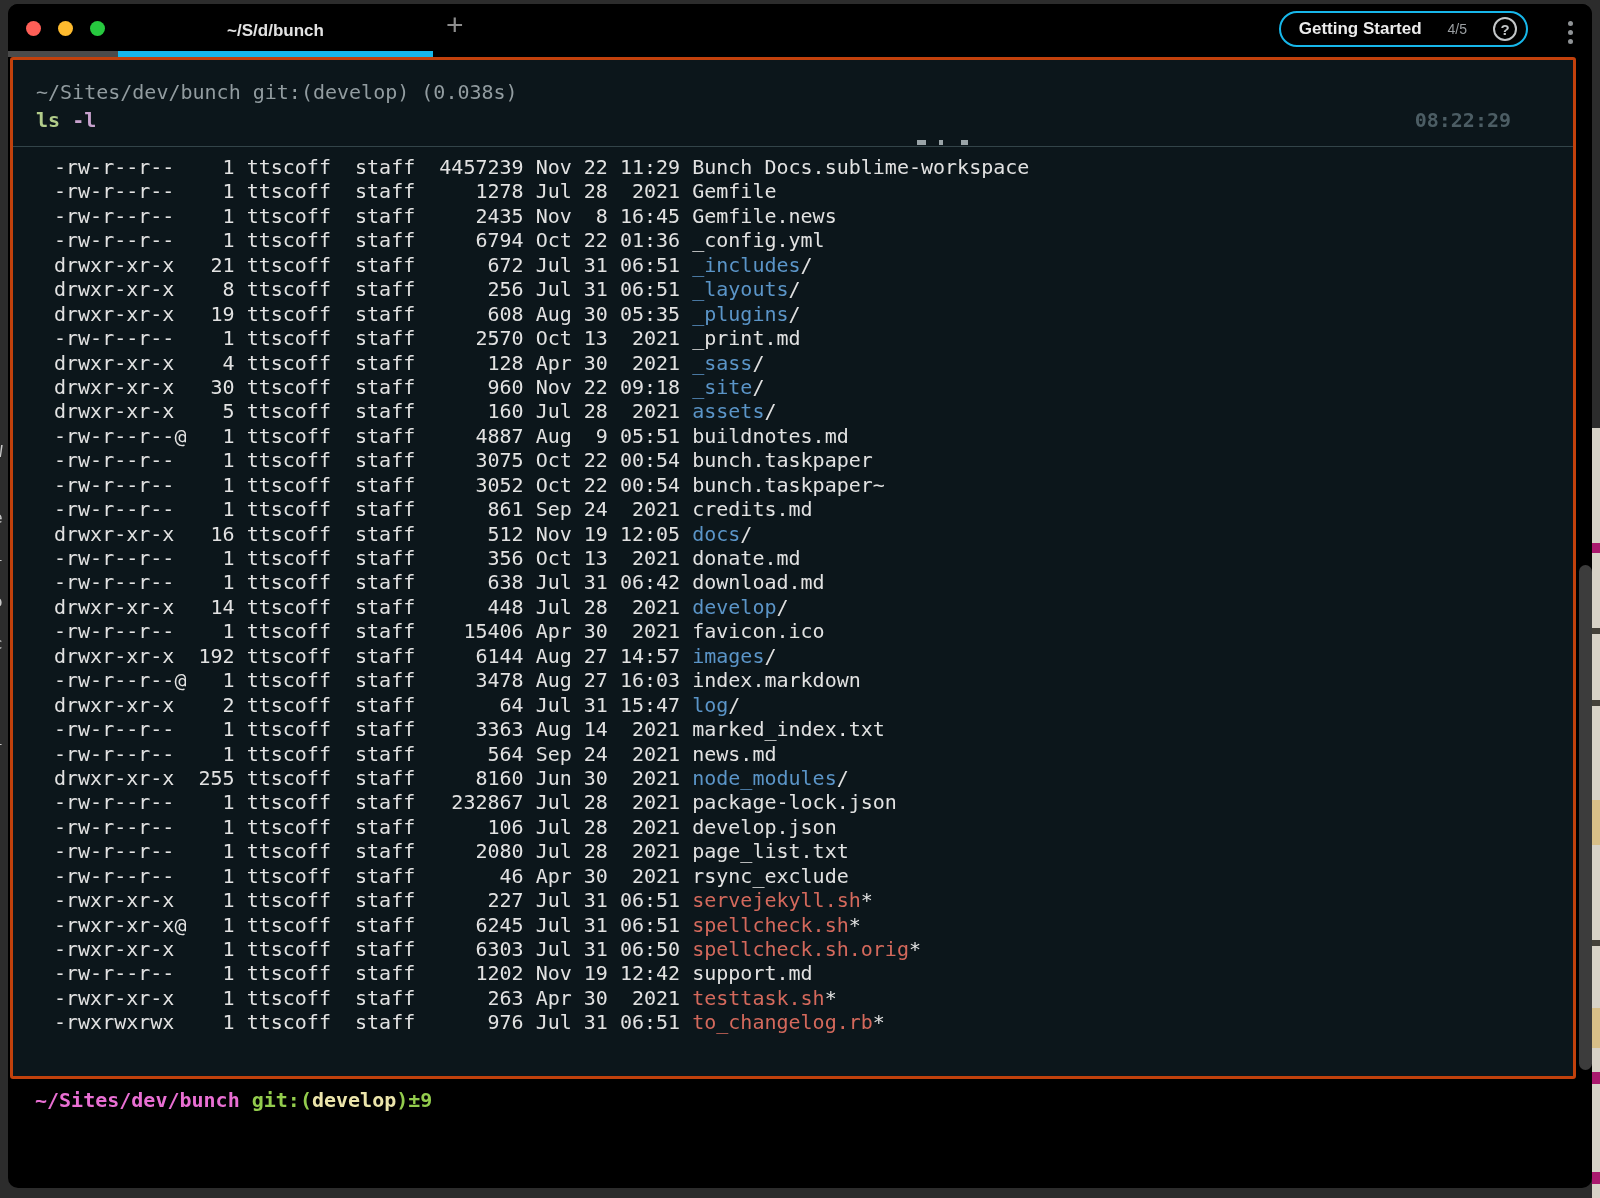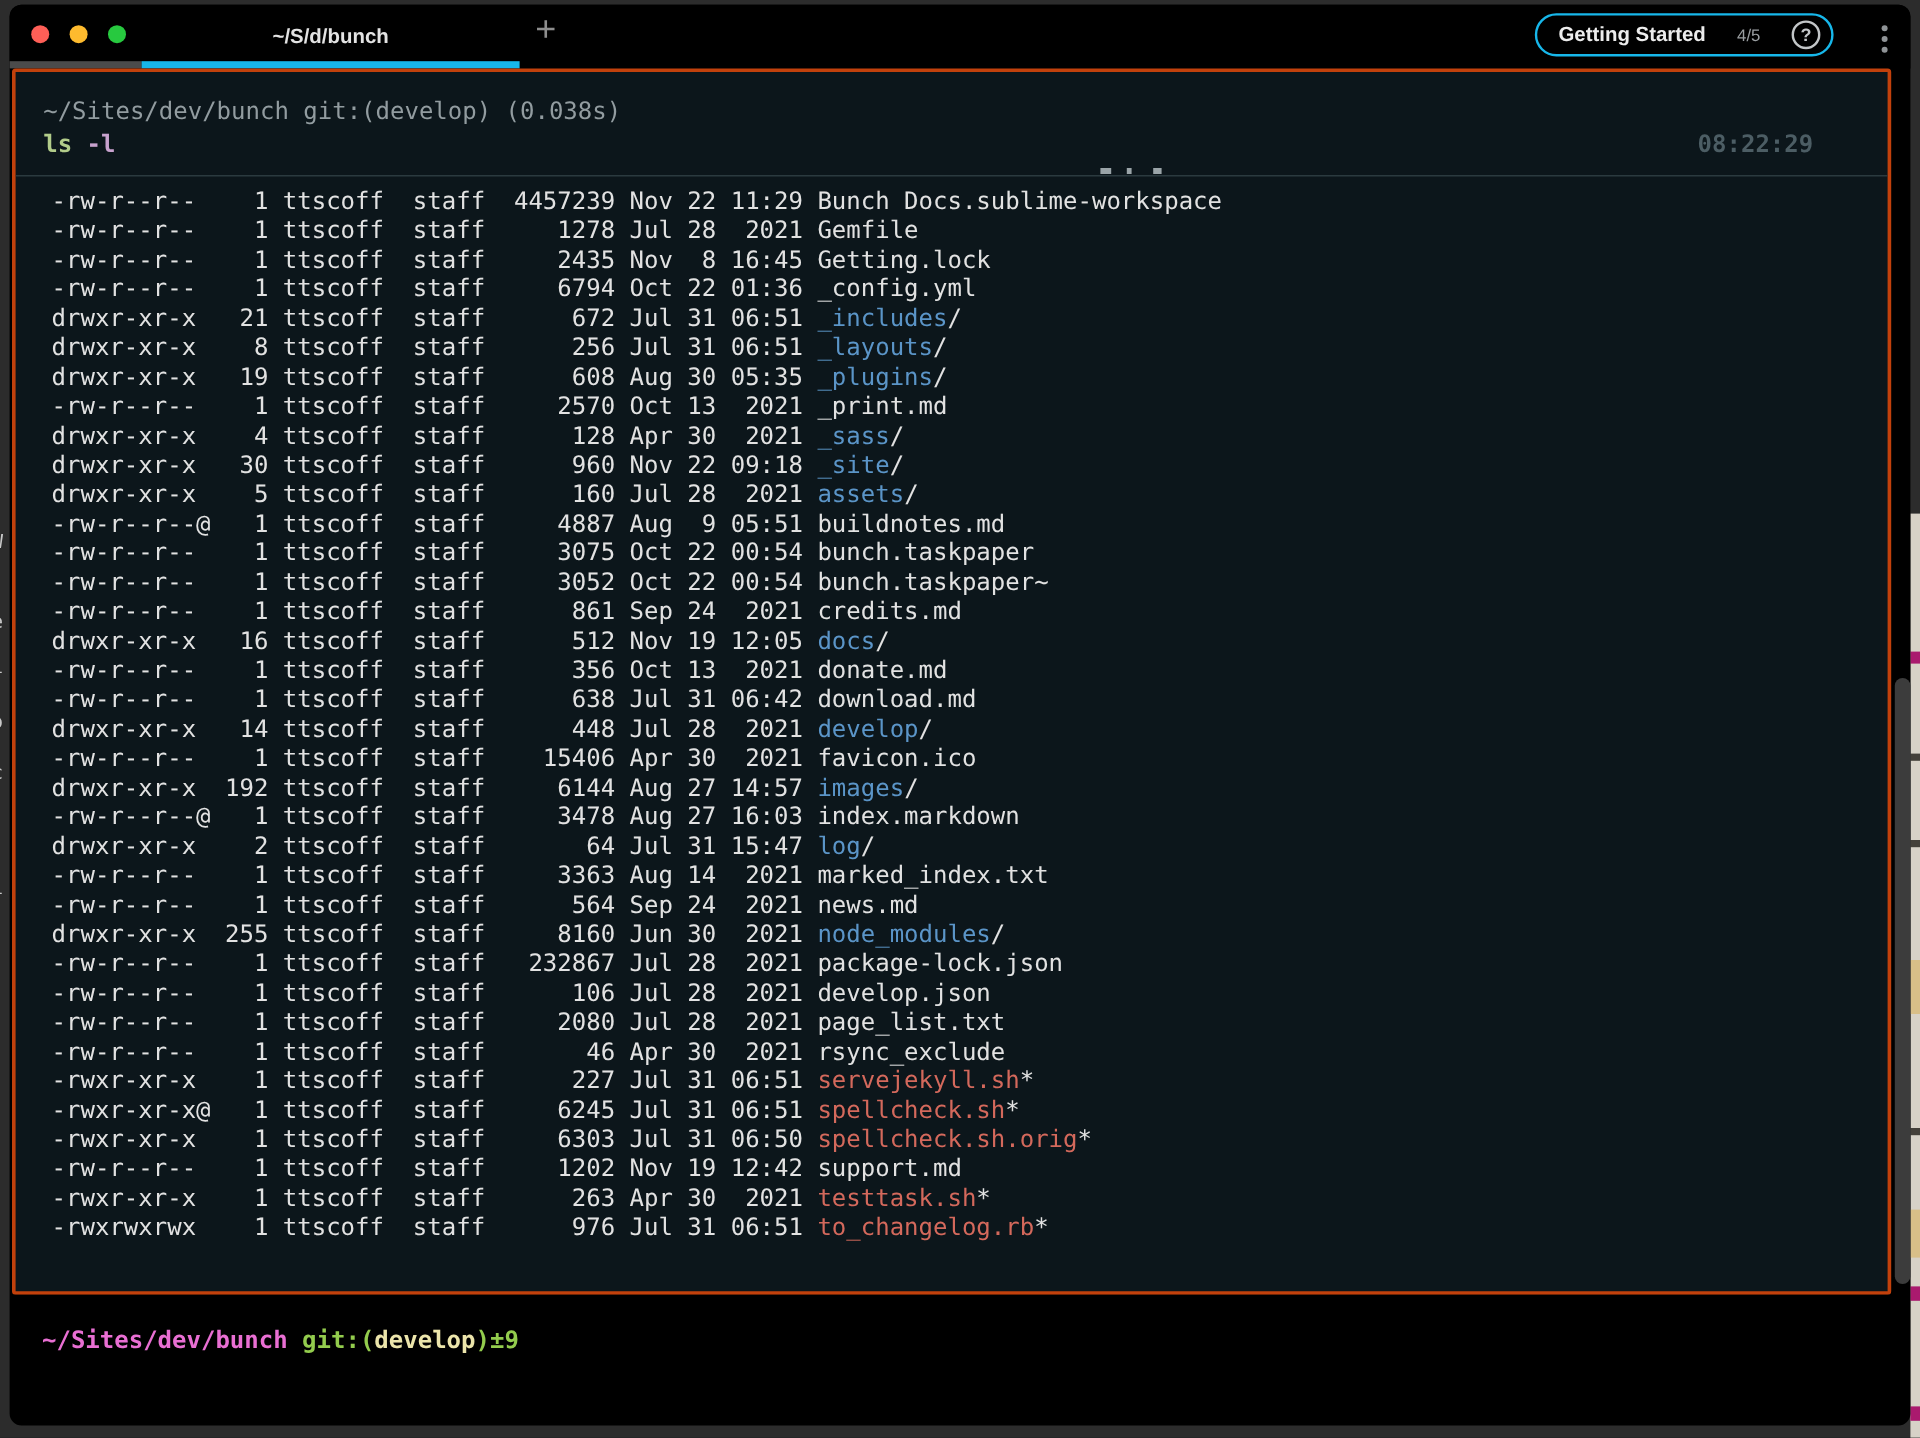--- a/index.html
+++ b/index.html
@@ -51,32 +51,32 @@
   .hdr { padding-left:23px; }
   .prompt1 { color:#929ca0; height:28px; line-height:28px; white-space:pre; }
   .cmdline { height:28px; line-height:28px; white-space:pre; }
   .cmd { color:#b2cc8a; font-weight:bold; }
   .arg { color:#c8a2ce; font-weight:bold; }
   .tstamp { float:right; margin-right:62px; color:#4c5d64; font-weight:bold; }
   .sep { margin-top:12px; border-top:1px solid #334449; position:relative; }
   .frag { position:absolute; top:-7px; height:5px; background:#9aa4a8; }
   .f1 { left:904px; width:9px; } .f2 { left:926px; width:4px; } .f3 { left:948px; width:7px; }
   .listing { margin-top:8px; }
-  .row { height:24.45px; white-space:pre; padding-left:30px; }
+  .row { height:24.45px; white-space:pre; padding-left:41px; }
   .nm-dir { color:#5b95c8; }
   .nm-exec { color:#d4695c; }
 
   
   .scroll-thumb { position:absolute; right:0; top:561px; width:13px; height:505px;
                   background:#3c3c3c; border-radius:7px; }
 
   
   .bottom { position:absolute; left:2px; top:1075px; width:1566px; height:106px;
             background:#000; border-radius:0 0 10px 10px;
-            font:bold 20px/26px "DejaVu Sans Mono", monospace; padding:24px 0 0 25px; }
+            font:bold 20px/26px "DejaVu Sans Mono", monospace; padding:8px 0 0 25px; }
   .p2-path { color:#e96fd3; }
   .p2-git  { color:#93cc4d; }
   .p2-branch { color:#ece5ab; }
 </style>
 </head>
 <body>
 
 <div class="left-sliver">
     <span style="top:12px">W</span>
     <span style="top:78px">e</span>
@@ -130,21 +130,21 @@
       <div class="cmdline"><span class="tstamp">08:22:29</span><span class="cmd">ls</span><span class="arg"> -l</span></div>
     </div>
     <div class="sep">
       <i class="frag f1"></i>
       <i class="frag f2"></i>
       <i class="frag f3"></i>
     </div>
     <div class="listing">
         <div class="row">-rw-r--r--    1 ttscoff  staff  4457239 Nov 22 11:29 <span>Bunch Docs.sublime-workspace</span></div>
         <div class="row">-rw-r--r--    1 ttscoff  staff     1278 Jul 28  2021 <span>Gemfile</span></div>
-        <div class="row">-rw-r--r--    1 ttscoff  staff     2435 Nov  8 16:45 <span>Getting.lock</span></div>
+        <div class="row">-rw-r--r--    1 ttscoff  staff     2435 Nov  8 16:45 <span>Gemfile.news</span></div>
         <div class="row">-rw-r--r--    1 ttscoff  staff     6794 Oct 22 01:36 <span>_config.yml</span></div>
         <div class="row">drwxr-xr-x   21 ttscoff  staff      672 Jul 31 06:51 <span class="nm-dir">_includes</span>/</div>
         <div class="row">drwxr-xr-x    8 ttscoff  staff      256 Jul 31 06:51 <span class="nm-dir">_layouts</span>/</div>
         <div class="row">drwxr-xr-x   19 ttscoff  staff      608 Aug 30 05:35 <span class="nm-dir">_plugins</span>/</div>
         <div class="row">-rw-r--r--    1 ttscoff  staff     2570 Oct 13  2021 <span>_print.md</span></div>
         <div class="row">drwxr-xr-x    4 ttscoff  staff      128 Apr 30  2021 <span class="nm-dir">_sass</span>/</div>
         <div class="row">drwxr-xr-x   30 ttscoff  staff      960 Nov 22 09:18 <span class="nm-dir">_site</span>/</div>
         <div class="row">drwxr-xr-x    5 ttscoff  staff      160 Jul 28  2021 <span class="nm-dir">assets</span>/</div>
         <div class="row">-rw-r--r--@   1 ttscoff  staff     4887 Aug  9 05:51 <span>buildnotes.md</span></div>
         <div class="row">-rw-r--r--    1 ttscoff  staff     3075 Oct 22 00:54 <span>bunch.taskpaper</span></div>

